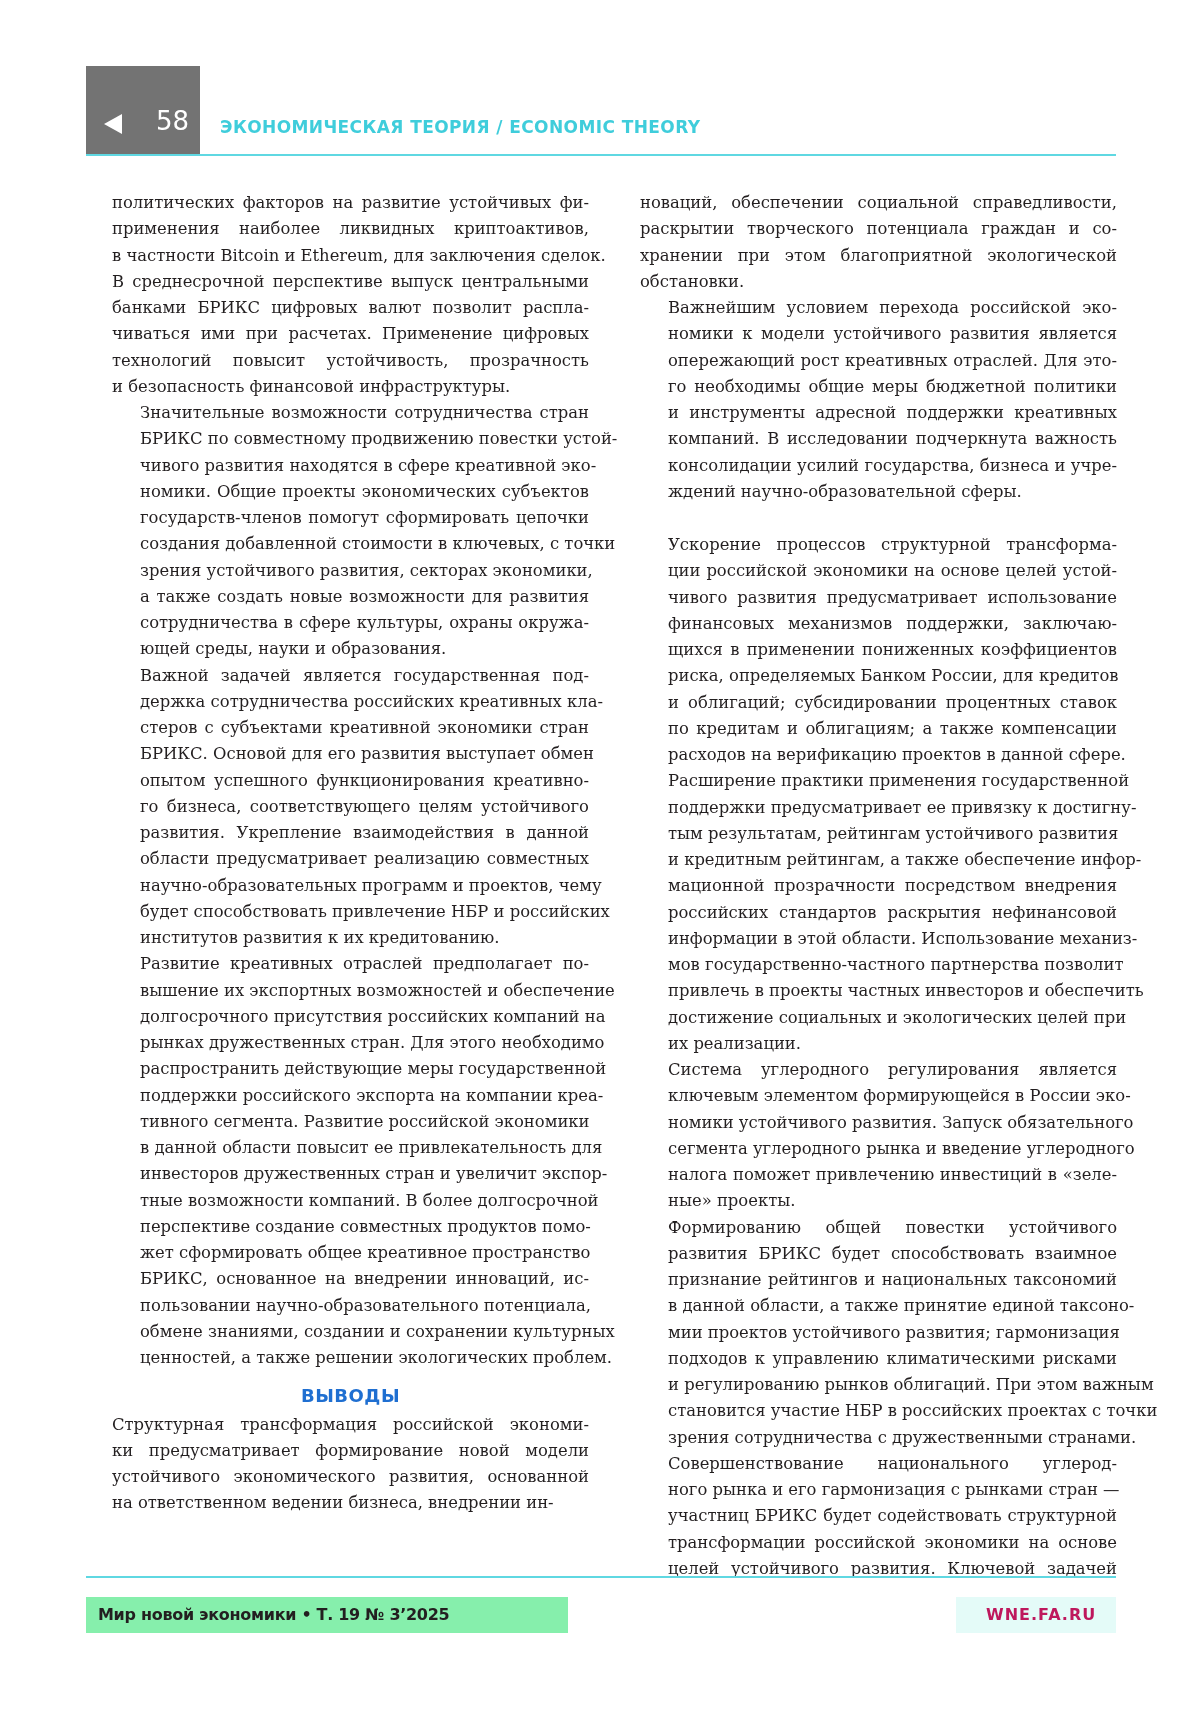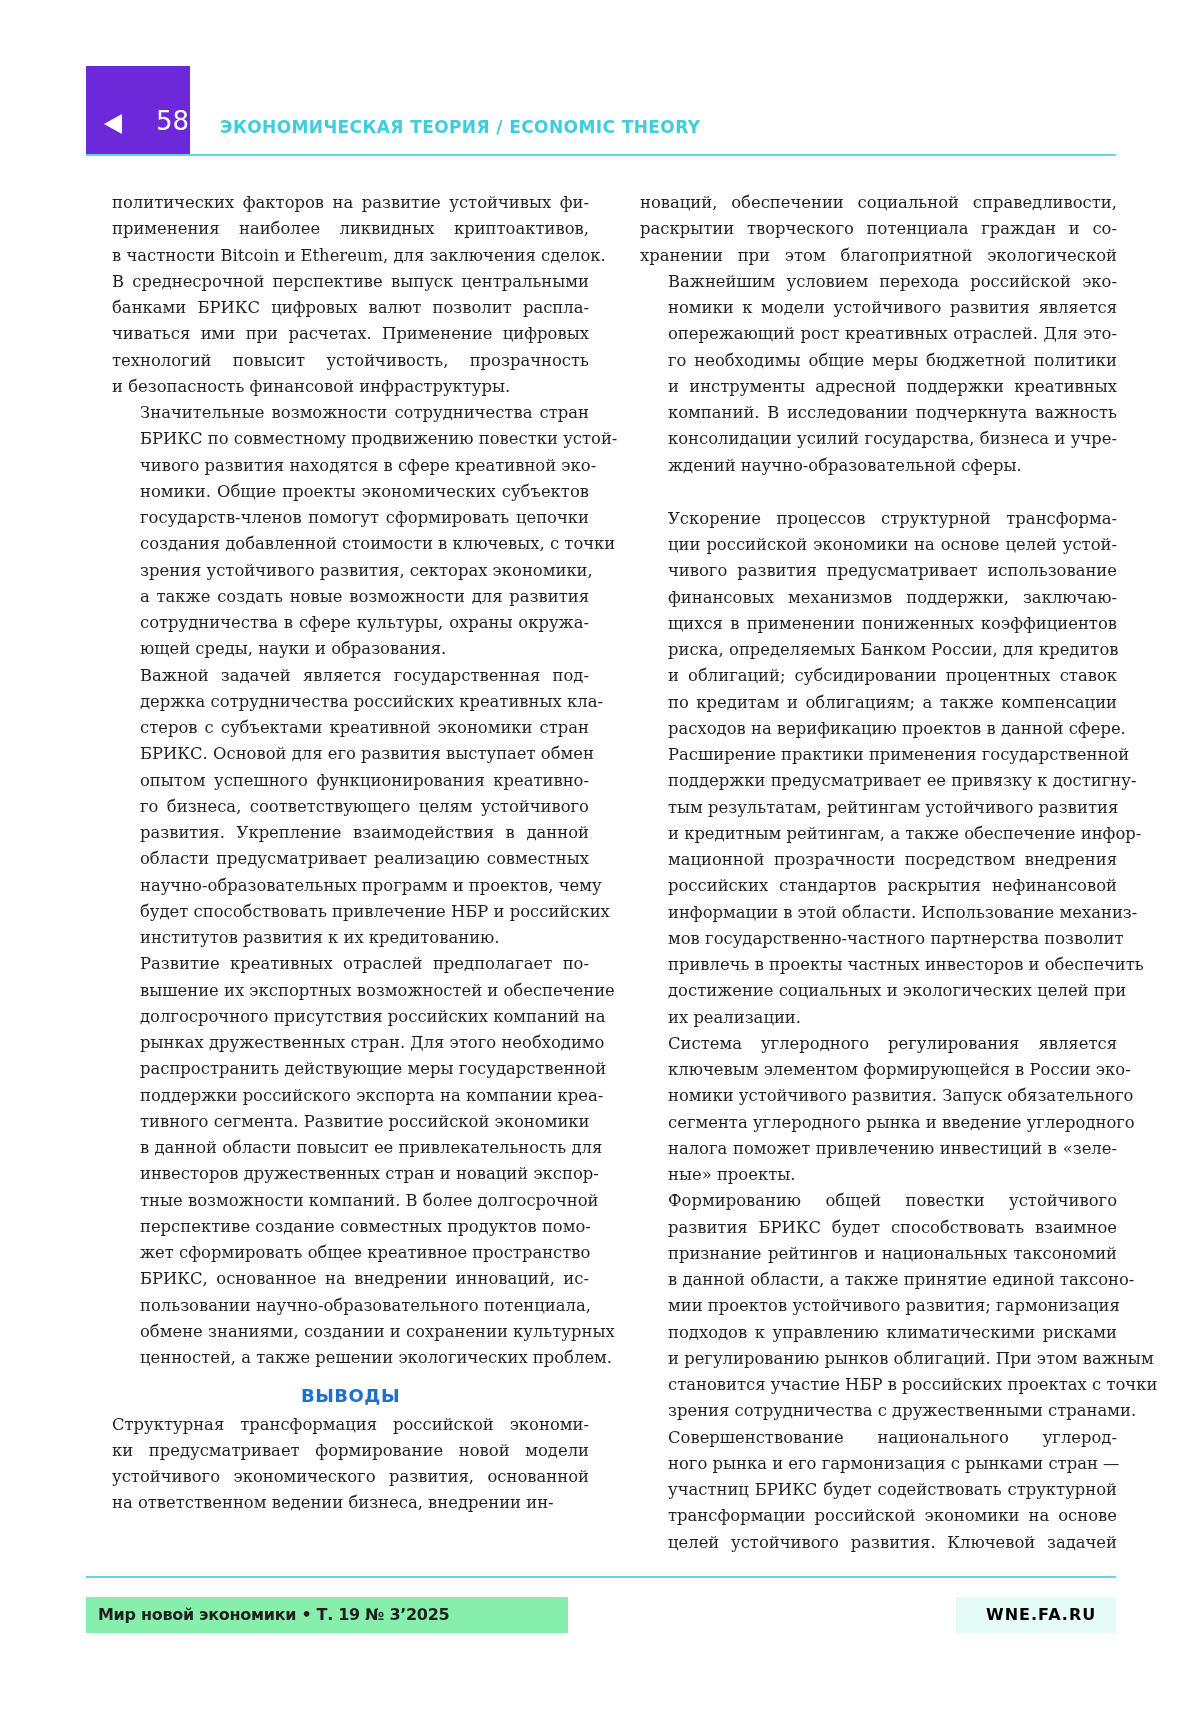--- a/index.html
+++ b/index.html
@@ -1,34 +1,34 @@
 <!DOCTYPE html>
 <html><head>
   <meta charset="utf-8">
   <style>
     html, body { margin: 0; padding: 0; background: #ffffff; }
     body { width: 1200px; height: 1714px; position: relative; overflow: hidden; font-family: "DejaVu Serif", serif; color: #231f20; }
-    .header-block { position: absolute; left: 86px; top: 66px; width: 104px; height: 88px; background: #6d28d9; text-align: right; }
+    .header-block { position: absolute; left: 86px; top: 66px; width: 114px; height: 88px; background: #737373; text-align: right; }
     .back-arrow { position: absolute; left: 18px; top: 48px; width: 0; height: 0; border-top: 10px solid transparent; border-bottom: 10px solid transparent; border-right: 18px solid #ffffff; cursor: pointer; }
     .page-num { position: absolute; left: 70px; top: 40px; font-family: "DejaVu Sans", sans-serif; font-size: 26px; color: #ffffff; font-weight: normal; }
     .section-title { position: absolute; left: 220px; top: 117px; font-family: "DejaVu Sans", sans-serif; font-weight: bold; font-size: 17px; letter-spacing: 0.4px; color: #3fcddb; }
     .rule-top { position: absolute; left: 86px; top: 154px; width: 1030px; height: 2px; background: #5fd8e2; }
     .rule-bottom { position: absolute; left: 86px; top: 1576px; width: 1030px; height: 2px; background: #5fd8e2; }
     .col { position: absolute; top: 190px; width: 477px; font-size: 16.4px; line-height: 26.25px; text-align: justify; }
     .col.left { left: 112px; }
     .col.right { left: 640px; }
     .col p { margin: 0; }
     .col p.indent { text-indent: 28px; }
     .col .line { display: block; white-space: nowrap; text-align-last: justify; }
     .col .line.last { text-align-last: left; }
     .heading { font-family: "DejaVu Sans", sans-serif; font-weight: bold; color: #1f6fd1; font-size: 18px; text-align: center; margin: 12px 0 2px 0; letter-spacing: 0.5px; }
     .footer-left { position: absolute; left: 86px; top: 1597px; width: 482px; height: 36px; background: #86efac; }
     .footer-left span { position: absolute; left: 12px; top: 8px; font-family: "DejaVu Sans", sans-serif; font-weight: bold; font-size: 16px; color: #231f20; letter-spacing: -0.3px; }
     .footer-right { position: absolute; left: 956px; top: 1597px; width: 160px; height: 36px; background: #e4fbf8; }
-    .footer-right span { position: absolute; left: 30px; top: 8px; font-family: "DejaVu Sans", sans-serif; font-weight: bold; font-size: 16px; color: #000000; letter-spacing: 1px; cursor: pointer; }
+    .footer-right span { position: absolute; left: 30px; top: 8px; font-family: "DejaVu Sans", sans-serif; font-weight: bold; font-size: 16px; color: #be185d; letter-spacing: 1px; cursor: pointer; }
   </style>
 </head>
 <body>
 
 <div class="header-block">
   <span class="back-arrow"></span>
   <span class="page-num">58</span>
 </div>
 <div class="section-title">ЭКОНОМИЧЕСКАЯ ТЕОРИЯ / ECONOMIC THEORY</div>
 <div class="rule-top"></div>
@@ -71,21 +71,21 @@
     </p>
     <p class="indent">
       <span class="line" style="text-indent: 28px;">Развитие креативных отраслей предполагает по-</span>
       <span class="line">вышение их экспортных возможностей и обеспечение</span>
       <span class="line">долгосрочного присутствия российских компаний на</span>
       <span class="line">рынках дружественных стран. Для этого необходимо</span>
       <span class="line">распространить действующие меры государственной</span>
       <span class="line">поддержки российского экспорта на компании креа-</span>
       <span class="line">тивного сегмента. Развитие российской экономики</span>
       <span class="line">в данной области повысит ее привлекательность для</span>
-      <span class="line">инвесторов дружественных стран и новаций экспор-</span>
+      <span class="line">инвесторов дружественных стран и увеличит экспор-</span>
       <span class="line">тные возможности компаний. В более долгосрочной</span>
       <span class="line">перспективе создание совместных продуктов помо-</span>
       <span class="line">жет сформировать общее креативное пространство</span>
       <span class="line">БРИКС, основанное на внедрении инноваций, ис-</span>
       <span class="line">пользовании научно-образовательного потенциала,</span>
       <span class="line">обмене знаниями, создании и сохранении культурных</span>
       <span class="line last">ценностей, а также решении экологических проблем.</span>
     </p>
     <div class="heading">ВЫВОДЫ</div>
     <p>
@@ -93,20 +93,21 @@
       <span class="line">ки предусматривает формирование новой модели</span>
       <span class="line">устойчивого экономического развития, основанной</span>
       <span class="line last">на ответственном ведении бизнеса, внедрении ин-</span>
     </p>
   </div>
 <div class="col right" id="right-col">
     <p>
       <span class="line">новаций, обеспечении социальной справедливости,</span>
       <span class="line">раскрытии творческого потенциала граждан и со-</span>
       <span class="line">хранении при этом благоприятной экологической</span>
+      <span class="line last">обстановки.</span>
     </p>
     <p class="indent">
       <span class="line" style="text-indent: 28px;">Важнейшим условием перехода российской эко-</span>
       <span class="line">номики к модели устойчивого развития является</span>
       <span class="line">опережающий рост креативных отраслей. Для это-</span>
       <span class="line">го необходимы общие меры бюджетной политики</span>
       <span class="line">и инструменты адресной поддержки креативных</span>
       <span class="line">компаний. В исследовании подчеркнута важность</span>
       <span class="line">консолидации усилий государства, бизнеса и учре-</span>
       <span class="line last">ждений научно-образовательной сферы.</span>

